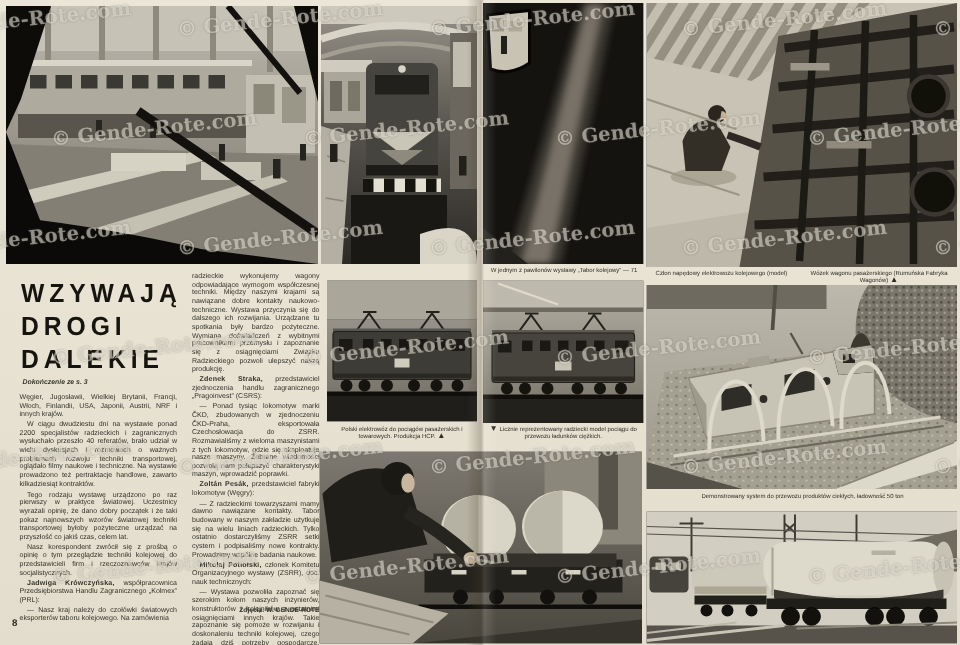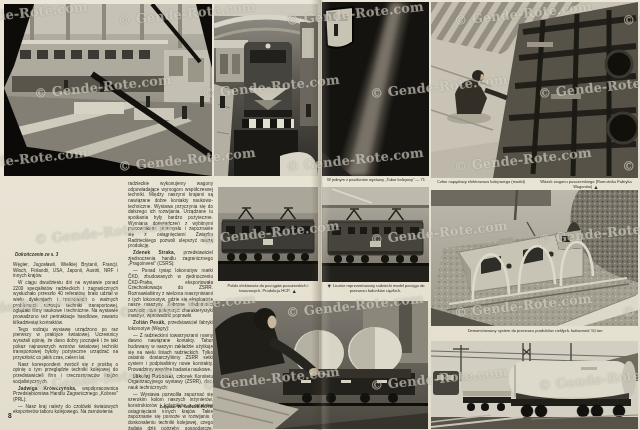--- a/index.html
+++ b/index.html
@@ -172,20 +172,25 @@
 
       <polygon points="0,80 20,86 14,172 0,172" fill="#b3afa2"></polygon>
       <line x1="4" y1="100" x2="16" y2="104" stroke="#8a8679" stroke-width="1"></line>
       <line x1="3" y1="128" x2="15" y2="130" stroke="#8a8679" stroke-width="1"></line>
       <rect x="6" y="92" width="5" height="12" fill="#21201b"></rect>
 
       <path d="M66,152 Q104,138 104,172 L66,172 Z" fill="#d9d5c7"></path>
     </svg>
   </div>
 
+  <div id="title-block">
+    <div class="title-line">WZYWAJĄ</div>
+    <div class="title-line">DROGI</div>
+    <div class="title-line">DALEKIE</div>
+  </div>
   <div id="continuation-note">Dokończenie ze s. 3</div>
 
   <div id="column-1" class="textcol">
       <p class="para noindent">Węgier, Jugosławii, Wielkiej Brytanii, Francji, Włoch, Finlandii, USA, Japonii, Austrii, NRF i innych krajów.</p>
       <p class="para">W ciągu dwudziestu dni na wystawie ponad 2200 specjalistów radzieckich i zagranicznych wysłuchało przeszło 40 referatów, brało udział w wielu dyskusjach i rozmowach o ważnych problemach rozwoju techniki transportowej, oglądało filmy naukowe i techniczne. Na wystawie prowadzono też pertraktacje handlowe, zawarto kilkadziesiąt kontraktów.</p>
       <p class="para">Tego rodzaju wystawę urządzono po raz pierwszy w praktyce światowej. Uczestnicy wyrażali opinię, że dano dobry początek i że taki pokaz najnowszych wzorów światowej techniki transportowej byłoby pożyteczne urządzać na przyszłość co jakiś czas, celem lat.</p>
       <p class="para">Nasz korespondent zwrócił się z prośbą o opinię o tym przeglądzie techniki kolejowej do przedstawicieli firm i rzeczoznawców krajów socjalistycznych.</p>
       <p class="para"><b>Jadwiga Krówczyńska, </b>współpracownica Przedsiębiorstwa Handlu Zagranicznego „Kolmex” (PRL):</p>
       <p class="para">— Nasz kraj należy do czołówki światowych eksporterów taboru kolejowego. Na zamówienia</p>
     </div>

